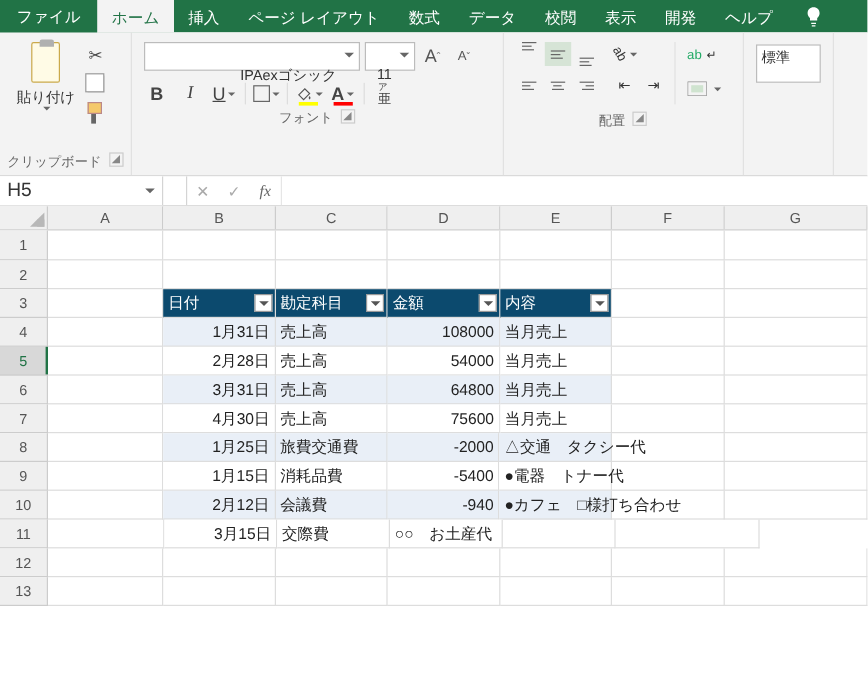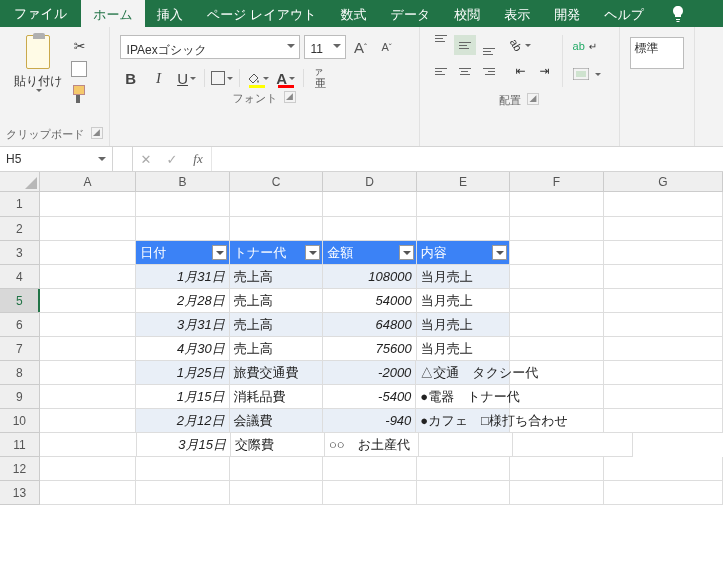--- a/index.html
+++ b/index.html
@@ -28,21 +28,21 @@
 .mini { width: 18px; height: 18px; display: flex; align-items: center; justify-content: center; font-size: 14px; color: #555; }
 .scissors::before { content: "✂"; color: #444; }
 .copy-i { width: 14px; height: 14px; border: 1px solid #999; background: #fff; position: relative; }
 .copy-i::after { content: ""; position: absolute; left: -3px; top: -3px; width: 14px; height: 14px; border: 1px solid #999; background: #fff; }
 .brush { width: 14px; height: 18px; }
 .brush::before { content: ""; display: block; width: 10px; height: 8px; background: #f5c96b; border: 1px solid #b88; }
 .brush::after { content: ""; display: block; width: 4px; height: 8px; background: #666; margin-left: 3px; }
 
 
 .font-top { display: flex; gap: 4px; align-items: center; margin-bottom: 8px; }
-.font-name { width: 180px; height: 24px; border: 1px solid #bcbcbc; background: #fff; font-size: 12px; padding: 6px 18px 2px 6px; position: relative; }
+.font-name { width: 180px; height: 24px; border: 1px solid #bcbcbc; background: #fff; font-size: 12px; padding: 19px 18px 2px 6px; position: relative; text-align: right; }
 .dd-arrow { position: absolute; right: 4px; top: 8px; border: 4px solid transparent; border-top-color: #666; }
 .sz-btn { width: 22px; height: 22px; display: flex; align-items: center; justify-content: center; font-size: 13px; color: #555; }
 .font-bot { display: flex; gap: 6px; align-items: center; }
 .fb { min-width: 22px; height: 22px; display: flex; align-items: center; justify-content: center; font-size: 15px; color: #444; position: relative; }
 .bold { font-weight: bold; }
 .italic { font-style: italic; font-family: serif; }
 .uline { text-decoration: underline; }
 .dd-sm::after { content: ""; border: 3px solid transparent; border-top-color: #666; margin-left: 2px; margin-top: 4px; }
 .border-ic { width: 14px; height: 14px; border: 1px solid #666; }
 .border-ic::before, .border-ic::after { content: ""; position: absolute; background: #999; }
@@ -55,21 +55,21 @@
 .al-lines { display: flex; flex-direction: column; gap: 2px; }
 .al-lines span { display: block; height: 1px; background: #666; }
 .wrap-btn { display: flex; align-items: center; gap: 4px; height: 22px; padding: 0 4px; }
 .merge-btn { display: flex; align-items: center; gap: 4px; height: 22px; padding: 0 4px; }
 
 
 .num-group { min-width: 60px; }
 
 
 .fxbar { display: flex; height: 25px; border-bottom: 1px solid #d4d4d4; background: #fff; align-items: stretch; }
-.namebox { width: 113px; border-right: 1px solid #d4d4d4; display: flex; align-items: center; padding: 0 6px; position: relative; background: #fff; font-size: 12px; }
+.namebox { width: 136px; border-right: 1px solid #d4d4d4; display: flex; align-items: center; padding: 0 6px; position: relative; background: #fff; font-size: 16px; }
 .namebox .dd-arrow { right: 6px; top: 10px; }
 .fx-btns { display: flex; align-items: center; border-right: 1px solid #e6e6e6; }
 .fx-b { width: 26px; height: 100%; display: flex; align-items: center; justify-content: center; color: #aaa; font-size: 13px; }
 .fx-lbl { font-style: italic; font-family: serif; color: #666; }
 .fx-input { flex: 1; padding: 3px 6px; }
 
 
 .grid { position: relative; }
 .colhdr { display: flex; height: 20px; border-bottom: 1px solid #ccc; background: #f0f0f0; }
 .corner { width: 40px; border-right: 1px solid #ccc; background: #f0f0f0; position: relative; }
@@ -80,26 +80,26 @@
 .row { display: flex; height: 24px; }
 .rh { width: 40px; border-right: 1px solid #ccc; border-bottom: 1px solid #ccc; background: #efefef; text-align: center; font-size: 12px; color: #555; line-height: 24px; }
 .rh.sel { background: #d8d8d8; color: #217346; position: relative; }
 .rh.sel::after { content: ""; position: absolute; right: -1px; top: 0; bottom: 0; width: 2px; background: #217346; }
 .cell { border-right: 1px solid #ddd; border-bottom: 1px solid #ddd; padding: 2px 4px; font-size: 13px; color: #222; overflow: hidden; white-space: nowrap; line-height: 20px; }
 .cA { width: 97px; } .cB { width: 94px; } .cC { width: 94px; }
 .cD { width: 94px; } .cE { width: 94px; } .cF { width: 94px; } .cG { width: 120px; }
 .r1 { height: 25px; } .r1 .rh, .r1 .cell { line-height: 25px; }
 
 
-.th { background: #3b82f6; color: #fff; position: relative; padding-right: 26px; }
+.th { background: #0c4a6e; color: #fff; position: relative; padding-right: 26px; }
 .th-dd { position: absolute; right: 2px; top: 4px; width: 15px; height: 15px; background: #fff; border: 1px solid #999; }
 .th-dd::after { content: ""; position: absolute; left: 3px; top: 5px; border: 4px solid transparent; border-top-color: #555; }
 .band1 { background: #e9eff7; }
 .band0 { background: #fff; }
-.ralign { text-align: right; font-style: italic; }
+.ralign { text-align: right; }
 .overflow { overflow: visible; }
 
 </style>
 </head>
 <body>
 
 <div class="tabs">
   <div class="tab file">ファイル</div>
   <div class="tab active">ホーム</div>
   <div class="tab">挿入</div>
@@ -336,21 +336,21 @@
       <div class="cell cC"></div>
       <div class="cell cD"></div>
       <div class="cell cE"></div>
       <div class="cell cF"></div>
       <div class="cell cG"></div>
   </div>
   <div class="row">
     <div class="rh">3</div>
     <div class="cell cA"></div>
     <div class="cell cB th"><span>日付</span><span class="th-dd"></span></div>
-    <div class="cell cC th"><span>トナー代</span><span class="th-dd"></span></div>
+    <div class="cell cC th"><span>勘定科目</span><span class="th-dd"></span></div>
     <div class="cell cD th"><span>金額</span><span class="th-dd"></span></div>
     <div class="cell cE th"><span>内容</span><span class="th-dd"></span></div>
     <div class="cell cF"></div>
       <div class="cell cG"></div>
   </div>
 
   <div class="row">
     <div class="rh">4</div>
     <div class="cell cA"></div>
     <div class="cell cB band1 ralign">1月31日</div>

